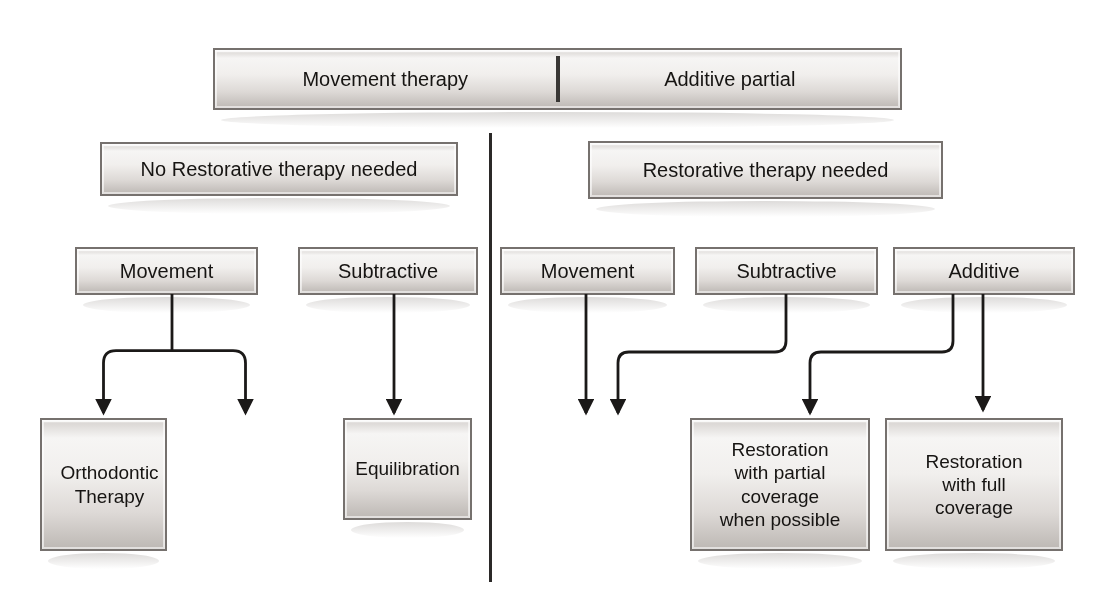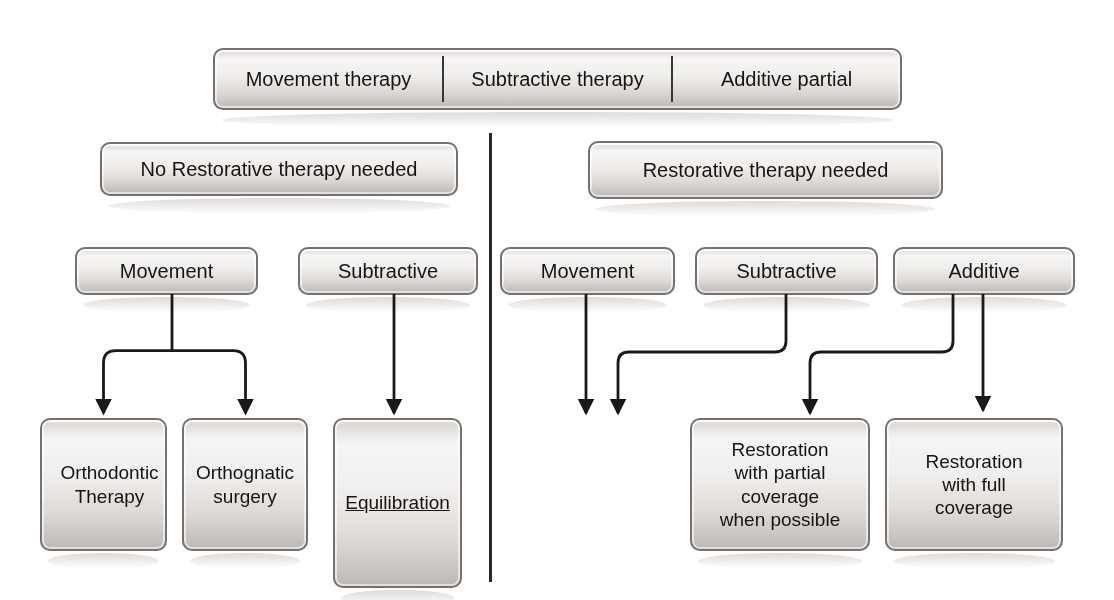--- a/index.html
+++ b/index.html
@@ -2,21 +2,21 @@
 <html><head>
 <meta charset="utf-8">
 <style>
   html,body{margin:0;padding:0;background:#ffffff;}
   #canvas{
     position:relative;width:1114px;height:600px;background:#ffffff;overflow:hidden;
     font-family:"Liberation Sans","DejaVu Sans",sans-serif;color:#161412;
   }
   .node{
     position:absolute;box-sizing:border-box;
-    border:2px solid #76716e;border-radius:10px;
+    border:2px solid #76716e;border-radius:0;
     background:linear-gradient(180deg,#d5d1ce 0%,#f6f5f4 14%,#f1efed 42%,#ddd9d6 72%,#bdb8b4 100%);
     box-shadow:inset 0 0 0 2px rgba(255,255,255,0.55), inset 0 2px 2px rgba(255,255,255,0.9);
     display:flex;align-items:center;justify-content:center;text-align:center;
   }
   .node::after{ 
     content:"";position:absolute;left:6px;right:6px;top:100%;margin-top:4px;height:16px;
     border-radius:50% / 8px;
     background:linear-gradient(180deg,rgba(150,144,140,0.32),rgba(150,144,140,0));
   }
   .node-label{white-space:pre-line;line-height:1.22;padding:4px 8px;}
@@ -31,23 +31,20 @@
 </head>
 <body>
 
 <div id="canvas">
 
   <div class="node bar fs20" style="left:213px;top:48px;width:689px;height:62px;">
     <div class="bar-seg">
       <span class="node-label">Movement therapy</span>
     </div>
     <div class="bar-divider"></div>
-    <div class="bar-seg">
-      <span class="node-label">Subtractive therapy</span>
-    </div>
     <div class="bar-divider"></div>
     <div class="bar-seg">
       <span class="node-label">Additive partial</span>
     </div>
   </div>
 
   <div class="v-divider" style="left:489px;top:133px;width:2.5px;height:449px;"></div>
 
   <div class="node fs20" style="left:100px;top:142px;width:358px;height:54px;">
     <span class="node-label">No Restorative therapy needed</span>
@@ -87,25 +84,21 @@
       <path d="M786 294 V341 Q786 352 775 352 H629 Q618 352 618 363 V413" marker-end="url(#arrow)"></path>
       <path d="M953 294 V341 Q953 352 942 352 H821 Q810 352 810 363 V413" marker-end="url(#arrow)"></path>
       <path d="M983 294 V410" marker-end="url(#arrow)"></path>
     </g>
   </svg>
 
   <div class="node fs19" style="left:40px;top:418px;width:127px;height:133px;padding-left:12px;">
     <span class="node-label">Orthodontic
 Therapy</span>
   </div>
-  <div class="node fs19" style="left:182px;top:418px;width:126px;height:133px;">
-    <span class="node-label">Orthognatic
-surgery</span>
-  </div>
-  <div class="node fs19" style="left:333px;top:418px;width:129px;height:170px;text-decoration:underline;">
+  <div class="node fs19" style="left:343px;top:418px;width:129px;height:102px;">
     <span class="node-label">Equilibration</span>
   </div>
   <div class="node fs19" style="left:690px;top:418px;width:180px;height:133px;">
     <span class="node-label">Restoration
 with partial
 coverage
 when possible</span>
   </div>
   <div class="node fs19" style="left:885px;top:418px;width:178px;height:133px;">
     <span class="node-label">Restoration

